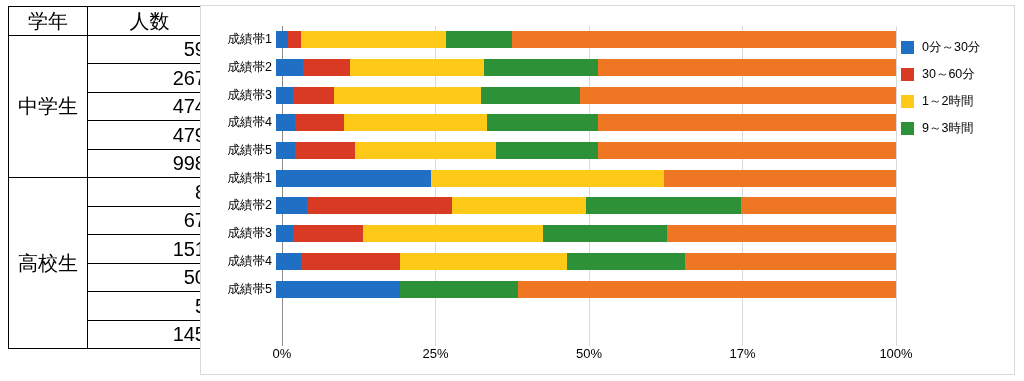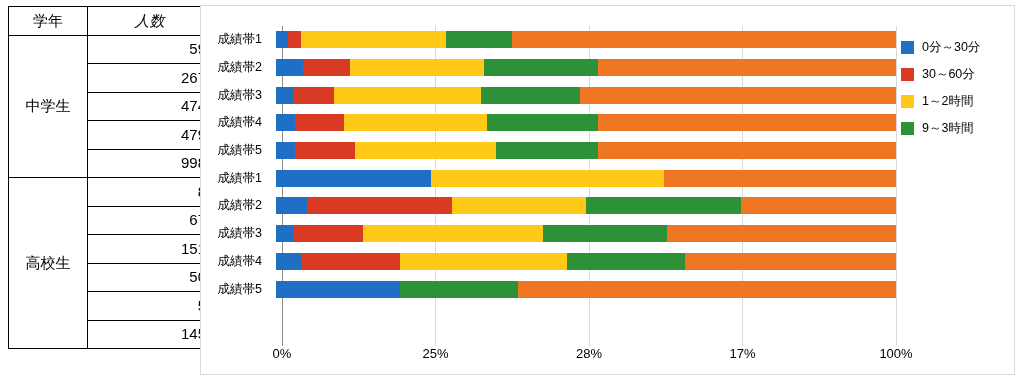--- a/index.html
+++ b/index.html
@@ -27,32 +27,32 @@
     border-collapse: collapse;
     width: 185px;
     table-layout: fixed;
     background: #ffffff;
   }
   table.data-table th,
   table.data-table td {
     border: 1px solid #000000;
     height: 27.5px;
     padding: 0 5px;
-    font-size: 15px;
+    font-size: 20px;
     color: #000000;
     font-weight: normal;
     line-height: 1.1;
     margin-top: 40px;
   }
   table.data-table th {
     text-align: center;
     font-weight: normal;
   }
   th.col-grade, td.grade-cell { width: 68px; }
-  th.col-count { width: 113px; font-style: italic; }
+  th.col-count { width: 113px; }
   td.count-cell {
     text-align: right;
     padding-right: 8px;
   }
   td.grade-cell {
     text-align: center;
     vertical-align: middle;
   }
 
   
@@ -78,21 +78,21 @@
   .bar-row {
     position: relative;
     height: 27.7px;
     display: flex;
     align-items: center;
   }
   .bar-label {
     width: 70px;
     flex: 0 0 70px;
     text-align: right;
-    padding-right: 14px;
+    padding-right: 4px;
     font-size: 12.5px;
     color: #000000;
     box-sizing: border-box;
     white-space: nowrap;
   }
   .bar-track {
     position: relative;
     flex: 1 1 auto;
     height: 17px;
     display: flex;
@@ -317,21 +317,21 @@
             <div class="seg" title="2～3時間: 19%" style="width: 19%; background: rgb(44, 145, 55);"></div>
             <div class="seg" title="3時間以上: 61%" style="width: 61%; background: rgb(239, 118, 34);"></div>
           </div>
         </div>
       </div>
   </div>
 
   <div id="x-axis">
       <div class="xtick" style="left: 0%;">0%</div>
       <div class="xtick" style="left: 25%;">25%</div>
-      <div class="xtick" style="left: 50%;">28%</div>
+      <div class="xtick" style="left: 50%;">50%</div>
       <div class="xtick" style="left: 75%;">17%</div>
       <div class="xtick" style="left: 100%;">100%</div>
     </div>
 
   <div id="legend">
       <div class="legend-item">
         <span class="legend-swatch" style="background: rgb(31, 111, 196);"></span>
         <span class="legend-text">0分～30分</span>
       </div>
       <div class="legend-item">

